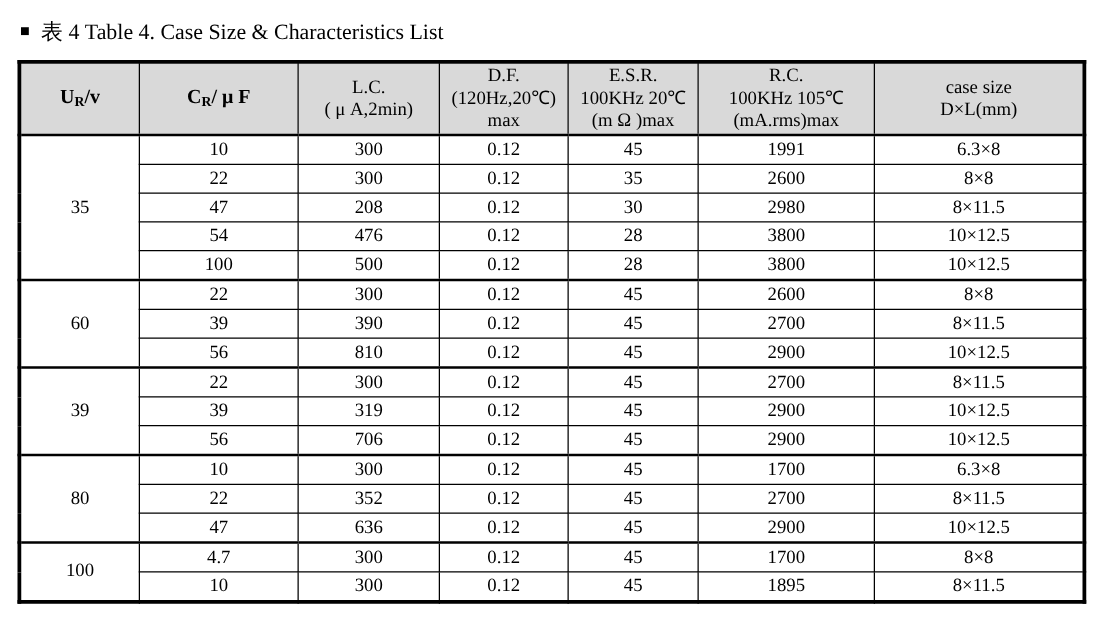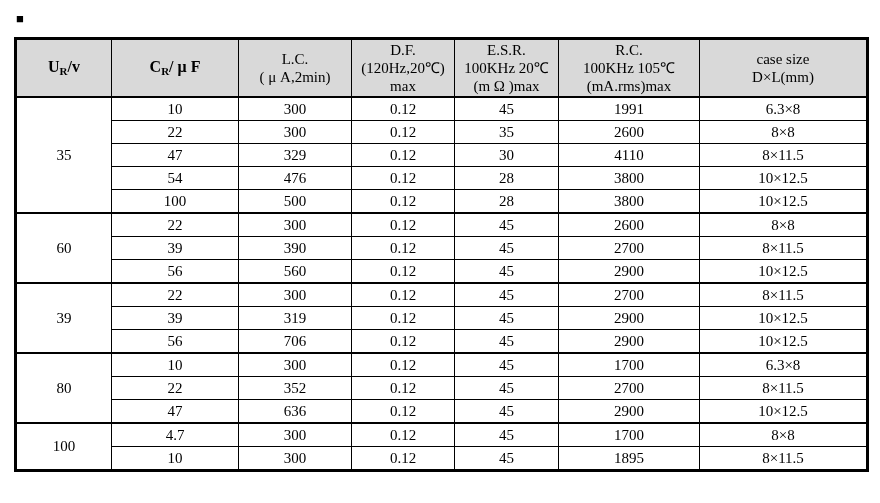--- a/index.html
+++ b/index.html
@@ -74,20 +74,21 @@
     font-size: 15px;
   }
 </style>
 </head>
 <body>
 
 <div class="page">
 
   <div class="title-row">
     <span class="bullet">■</span>
+    <span>表 4 Table 4. Case Size &amp; Characteristics List</span>
   </div>
 
   <table class="spec">
     <colgroup>
       <col style="width:96px">
       <col style="width:127px">
       <col style="width:113px">
       <col style="width:103px">
       <col style="width:104px">
       <col style="width:141px">
@@ -139,24 +140,24 @@
         <tr>
           <td>22</td>
           <td>300</td>
           <td>0.12</td>
           <td>35</td>
           <td>2600</td>
           <td>8×8</td>
         </tr>
         <tr>
           <td>47</td>
-          <td>329</td>
+          <td>208</td>
           <td>0.12</td>
           <td>30</td>
-          <td>4110</td>
+          <td>2980</td>
           <td>8×11.5</td>
         </tr>
         <tr>
           <td>54</td>
           <td>476</td>
           <td>0.12</td>
           <td>28</td>
           <td>3800</td>
           <td>10×12.5</td>
         </tr>
@@ -180,21 +181,21 @@
         <tr>
           <td>39</td>
           <td>390</td>
           <td>0.12</td>
           <td>45</td>
           <td>2700</td>
           <td>8×11.5</td>
         </tr>
         <tr>
           <td>56</td>
-          <td>560</td>
+          <td>810</td>
           <td>0.12</td>
           <td>45</td>
           <td>2900</td>
           <td>10×12.5</td>
         </tr>
         <tr class="group-start">
           <td class="voltage-cell" rowspan="3">39</td>
           <td>22</td>
           <td>300</td>
           <td>0.12</td>

